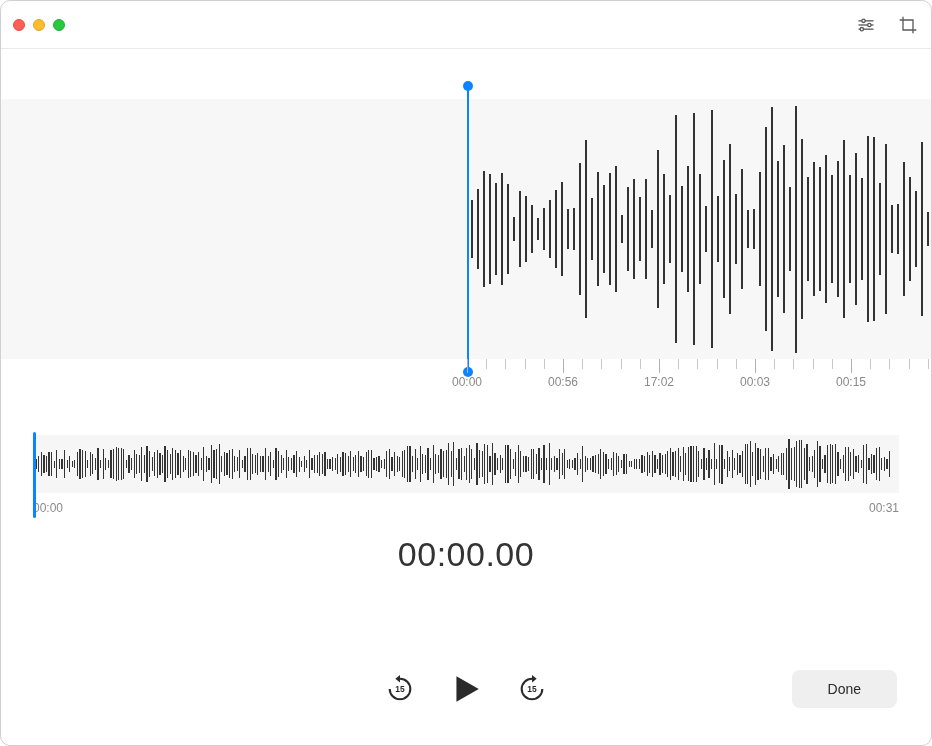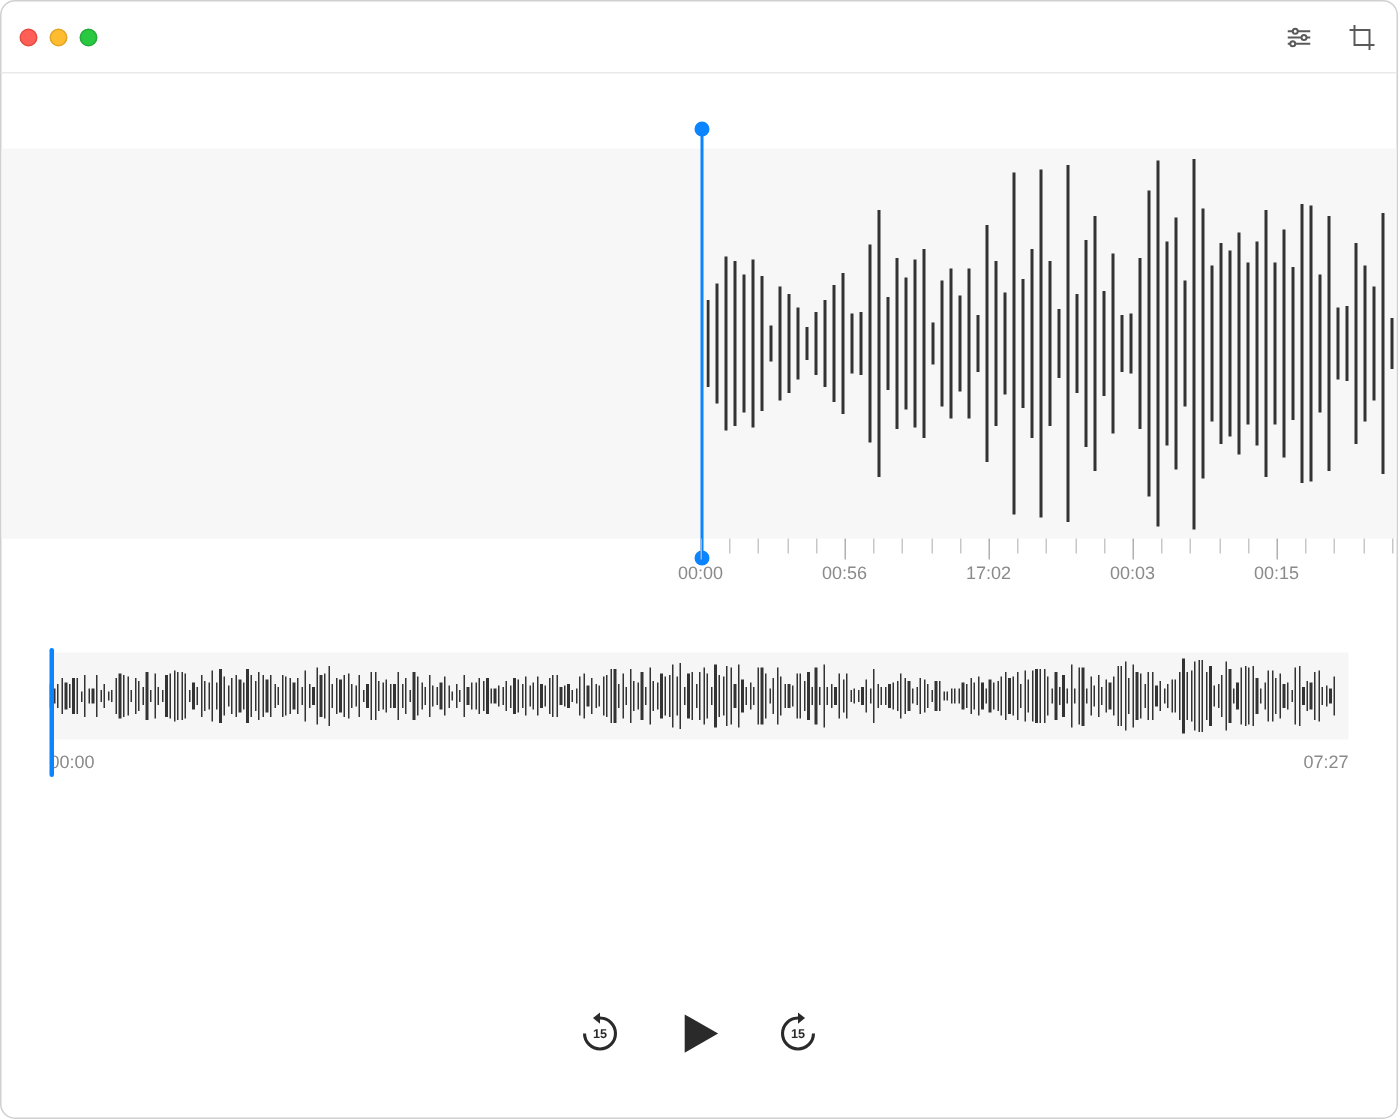--- a/index.html
+++ b/index.html
@@ -624,24 +624,25 @@
         <div class="obar" style="height: 31.9367px;"></div>
         <div class="obar" style="height: 34.8749px;"></div>
         <div class="obar" style="height: 11.0221px;"></div>
         <div class="obar" style="height: 13.6171px;"></div>
         <div class="obar" style="height: 10.5387px;"></div>
         <div class="obar" style="height: 26.5771px;"></div>
       </div>
     <div class="ov-playhead"></div>
     <div class="ov-labels">
       <span>00:00</span>
-      <span>07:27</span>
+      <span>00:31</span>
     </div>
   </div>
 
+  <div class="timer">00:00.00</div>
 
   <div class="controls">
 
     <div class="center-controls">
       <div class="skip-btn">
         <svg viewBox="0 0 32 32">
           <path d="M16 5 A11 11 0 1 1 5 16" fill="none" stroke="#2a2a2a" stroke-width="2.2"></path>
           <polygon points="16,1 16,9 11,5" fill="#2a2a2a"></polygon>
           <text x="16" y="19.5" text-anchor="middle" class="skip-badge">15</text>
         </svg>
@@ -653,15 +654,16 @@
       </div>
       <div class="skip-btn">
         <svg viewBox="0 0 32 32">
           <path d="M16 5 A11 11 0 1 0 27 16" fill="none" stroke="#2a2a2a" stroke-width="2.2"></path>
           <polygon points="16,1 16,9 21,5" fill="#2a2a2a"></polygon>
           <text x="16" y="19.5" text-anchor="middle" class="skip-badge">15</text>
         </svg>
       </div>
     </div>
 
+    <button class="done-btn">Done</button>
   </div>
 
 </div>
 
 </body></html>

